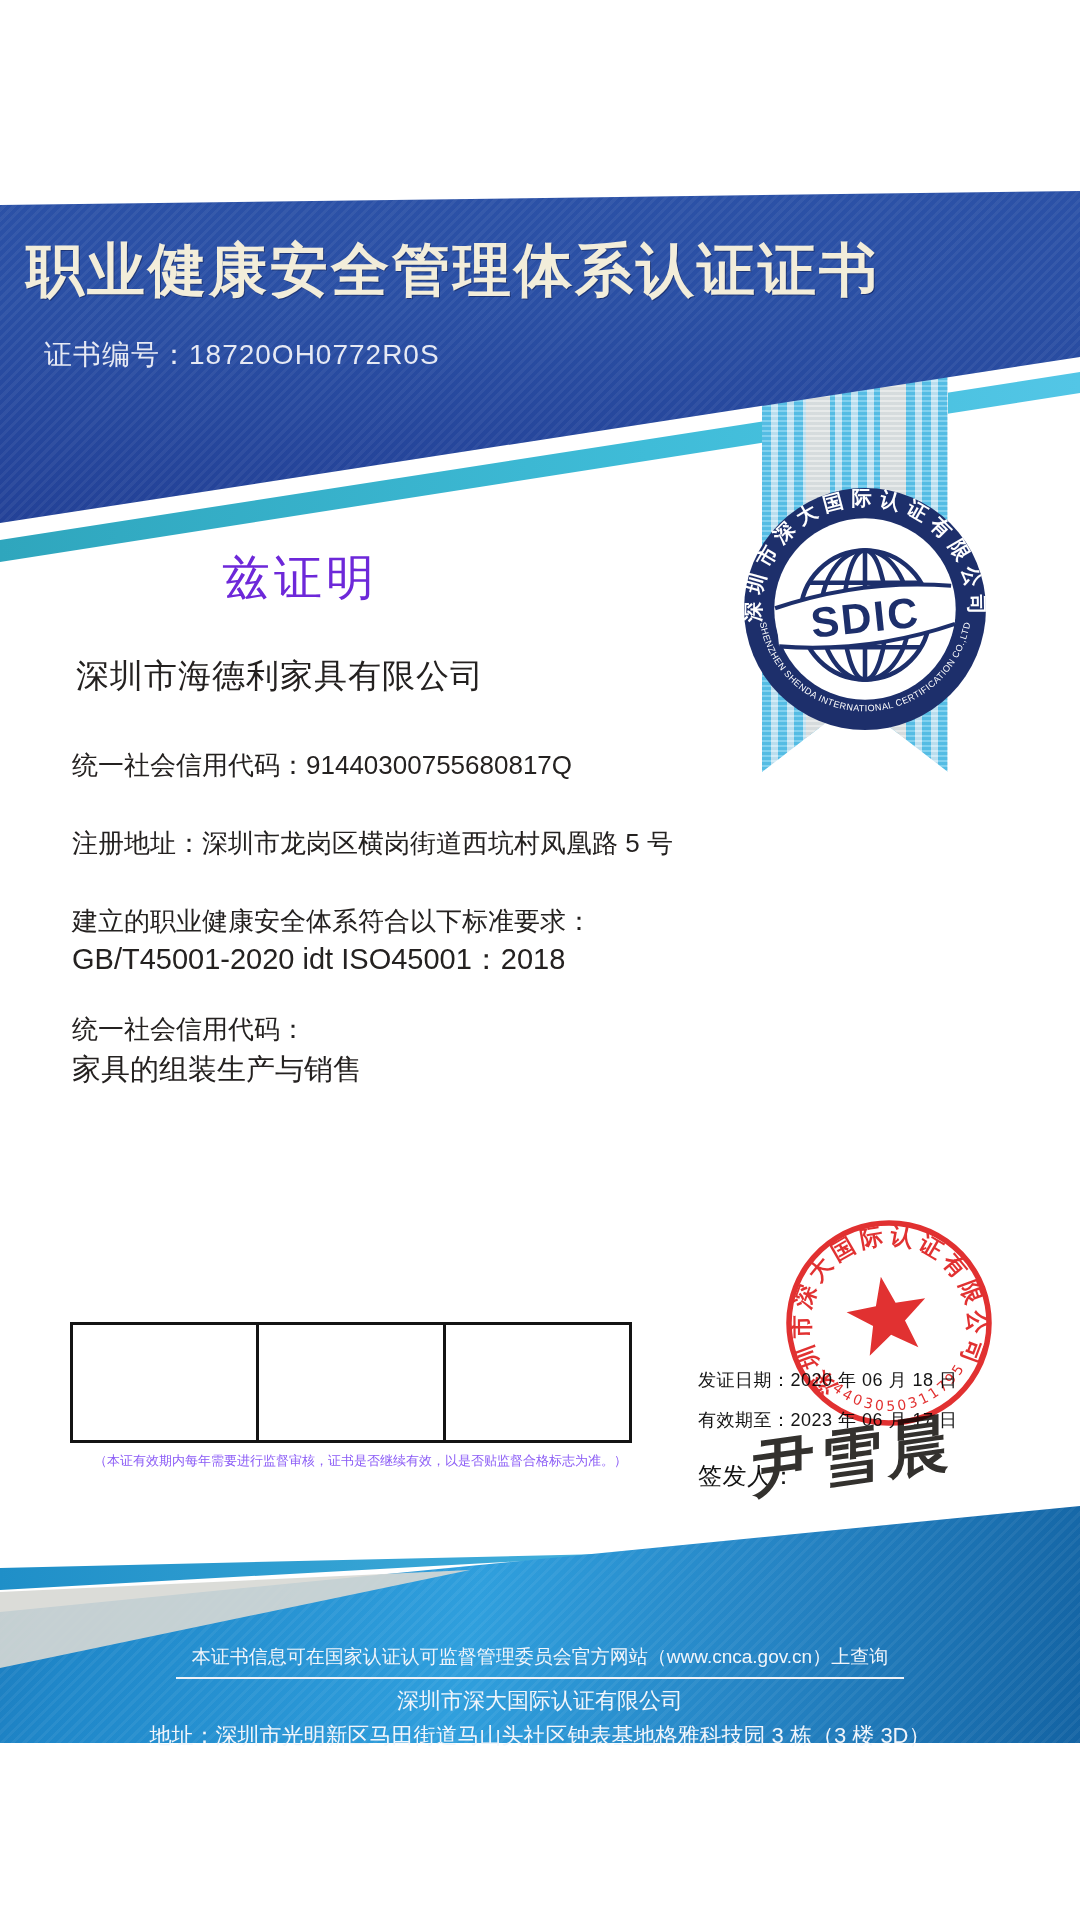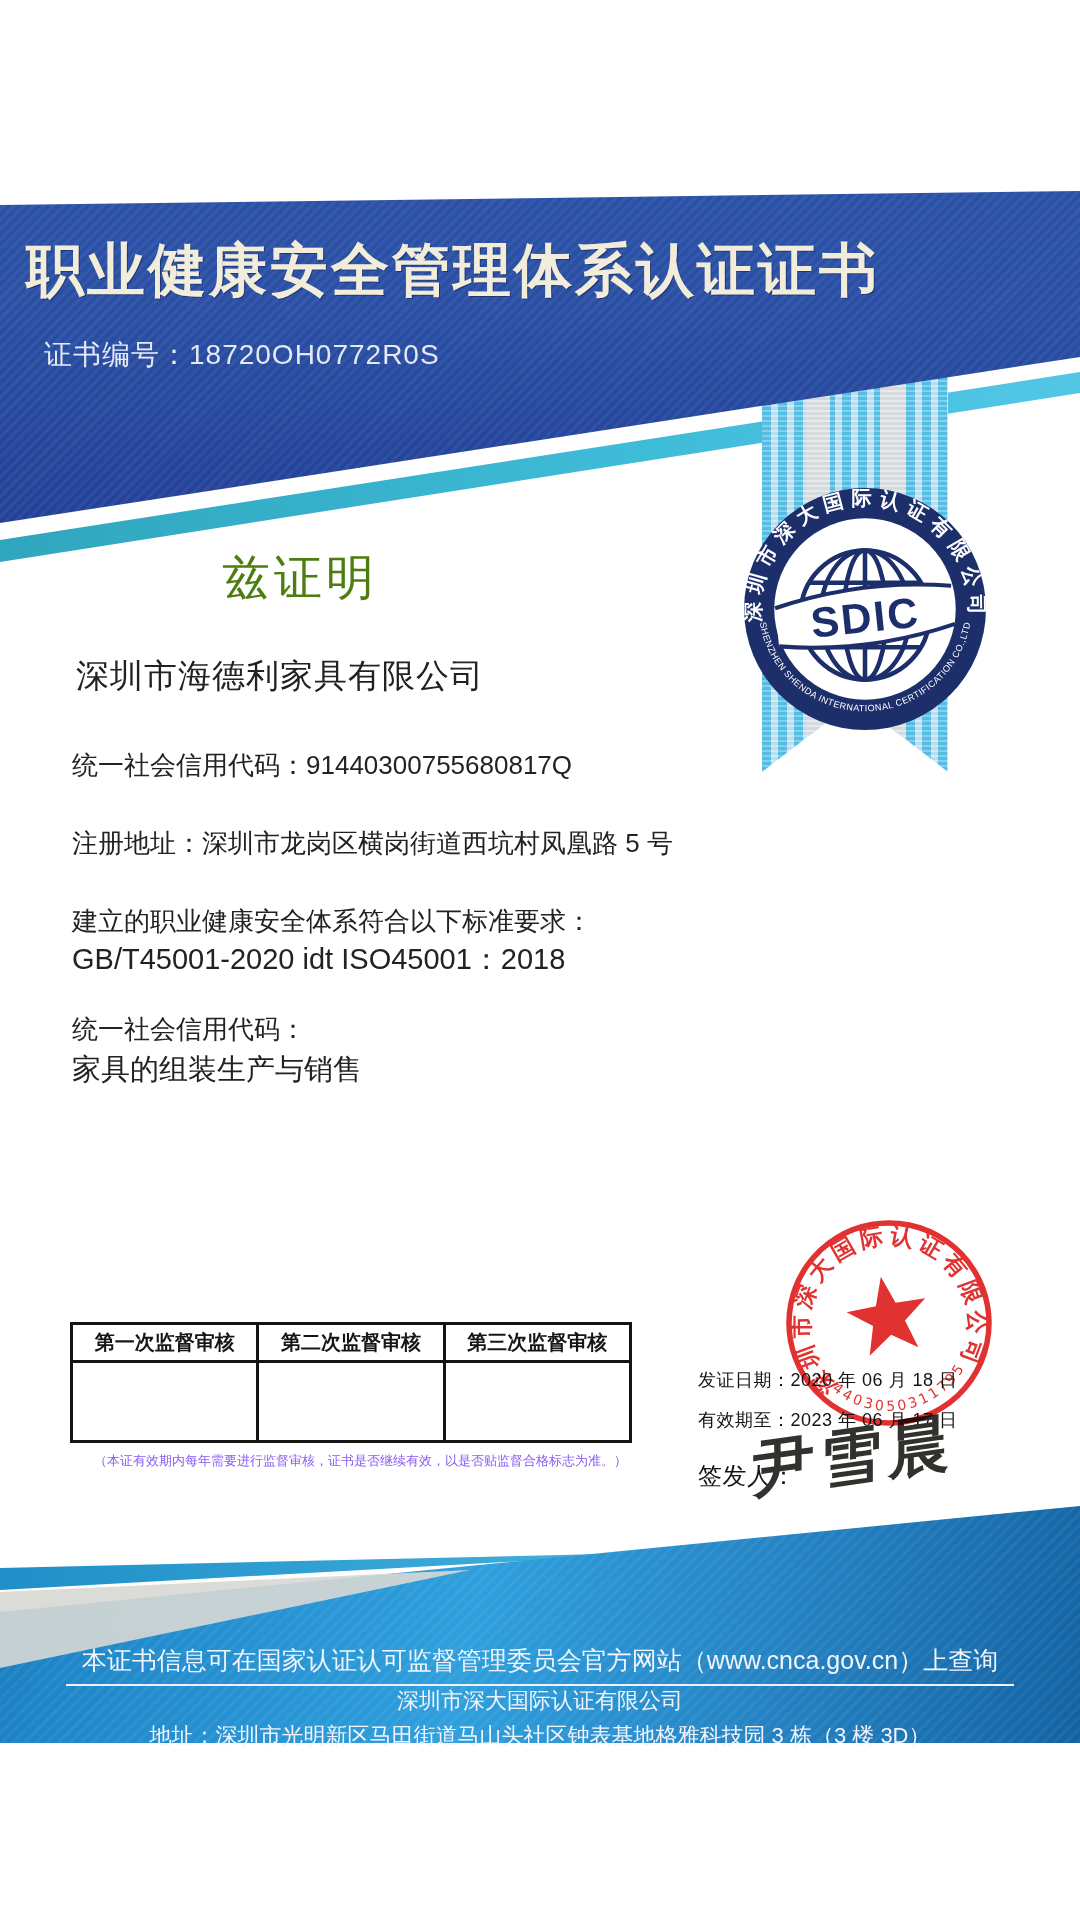--- a/index.html
+++ b/index.html
@@ -50,21 +50,21 @@
   .ribbon .silver2{position:absolute;top:0;bottom:0;left:118px;width:26px;background:#dfe3e3;}
   .ribbon::after{
     content:"";position:absolute;inset:0;
     background:repeating-linear-gradient(0deg,rgba(255,255,255,.25) 0 2px,rgba(40,80,110,.05) 2px 5px);
   }
 
   
   .badge{left:740px;top:484px;width:250px;height:250px;z-index:3;}
 
   
-  .proof{left:222px;top:546px;font-size:48px;font-weight:500;letter-spacing:4px;color:#4d7c0f;z-index:5;}
+  .proof{left:222px;top:546px;font-size:48px;font-weight:500;letter-spacing:4px;color:#6d28d9;z-index:5;}
   .company{left:76px;top:654px;font-size:33px;font-weight:500;letter-spacing:1px;color:#242120;z-index:5;}
   .bodyline{left:72px;font-size:26px;color:#242120;z-index:5;white-space:nowrap;}
   .credit{top:748px;}
   .addr{top:826px;}
   .stdintro{top:904px;}
   .standard{top:940px;font-size:29px;}
   .scopeintro{top:1012px;}
   .scope{top:1042px;font-size:29px;font-weight:500;margin-top:8px;}
 
   
@@ -113,21 +113,21 @@
   .footer-band::after{
     content:"";position:absolute;inset:0;
     background:repeating-linear-gradient(135deg,rgba(255,255,255,.05) 0 3px,rgba(255,255,255,0) 3px 8px);
   }
   .silver-streak{
     left:0;top:0;width:1080px;height:1920px;z-index:4;
     background:#d7d8d4;opacity:.9;
     clip-path:polygon(0 1592px,470px 1570px,0 1668px);
   }
   .footer-line{left:0;right:0;text-align:center;color:#f1f5fb;z-index:5;}
-  .footer-line1{top:1644px;font-size:25px;}
+  .footer-line1{top:1644px;font-size:19px;}
   .footer-line1 span{display:inline-block;border-bottom:2px solid #eef2f8;padding:0 16px 7px;}
   .footer-line2{top:1686px;font-size:22px;}
   .footer-line3{top:1712px;font-size:22px;margin-top:9px;}
 </style>
 </head>
 <body>
 
 <div class="abs cyan-wedge"></div>
 <div class="abs footer-band"></div>
 <div class="abs silver-streak"></div>
@@ -175,25 +175,20 @@
 <div class="abs proof">兹证明</div>
 <div class="abs company">深圳市海德利家具有限公司</div>
 <div class="abs bodyline credit">统一社会信用代码：91440300755680817Q</div>
 <div class="abs bodyline addr">注册地址：深圳市龙岗区横岗街道西坑村凤凰路 5 号</div>
 <div class="abs bodyline stdintro">建立的职业健康安全体系符合以下标准要求：</div>
 <div class="abs bodyline standard">GB/T45001-2020 idt ISO45001：2018</div>
 <div class="abs bodyline scopeintro">统一社会信用代码：</div>
 <div class="abs bodyline scope">家具的组装生产与销售</div>
 
 <div class="abs audit-table">
-  <div class="audit-head">
-    <div class="audit-cell">第一次监督审核</div>
-    <div class="audit-cell">第二次监督审核</div>
-    <div class="audit-cell">第三次监督审核</div>
-  </div>
   <div class="audit-body">
     <div class="audit-cell"></div>
     <div class="audit-cell"></div>
     <div class="audit-cell"></div>
   </div>
 </div>
 <div class="abs note">（本证有效期内每年需要进行监督审核，证书是否继续有效，以是否贴监督合格标志为准。）</div>
 
 <div class="abs issue-line issue-date"><span>发证日期：</span><span>2020 年 06 月 18 日</span></div>
 <div class="abs issue-line valid-until"><span>有效期至：</span><span>2023 年 06 月 17 日</span></div>

